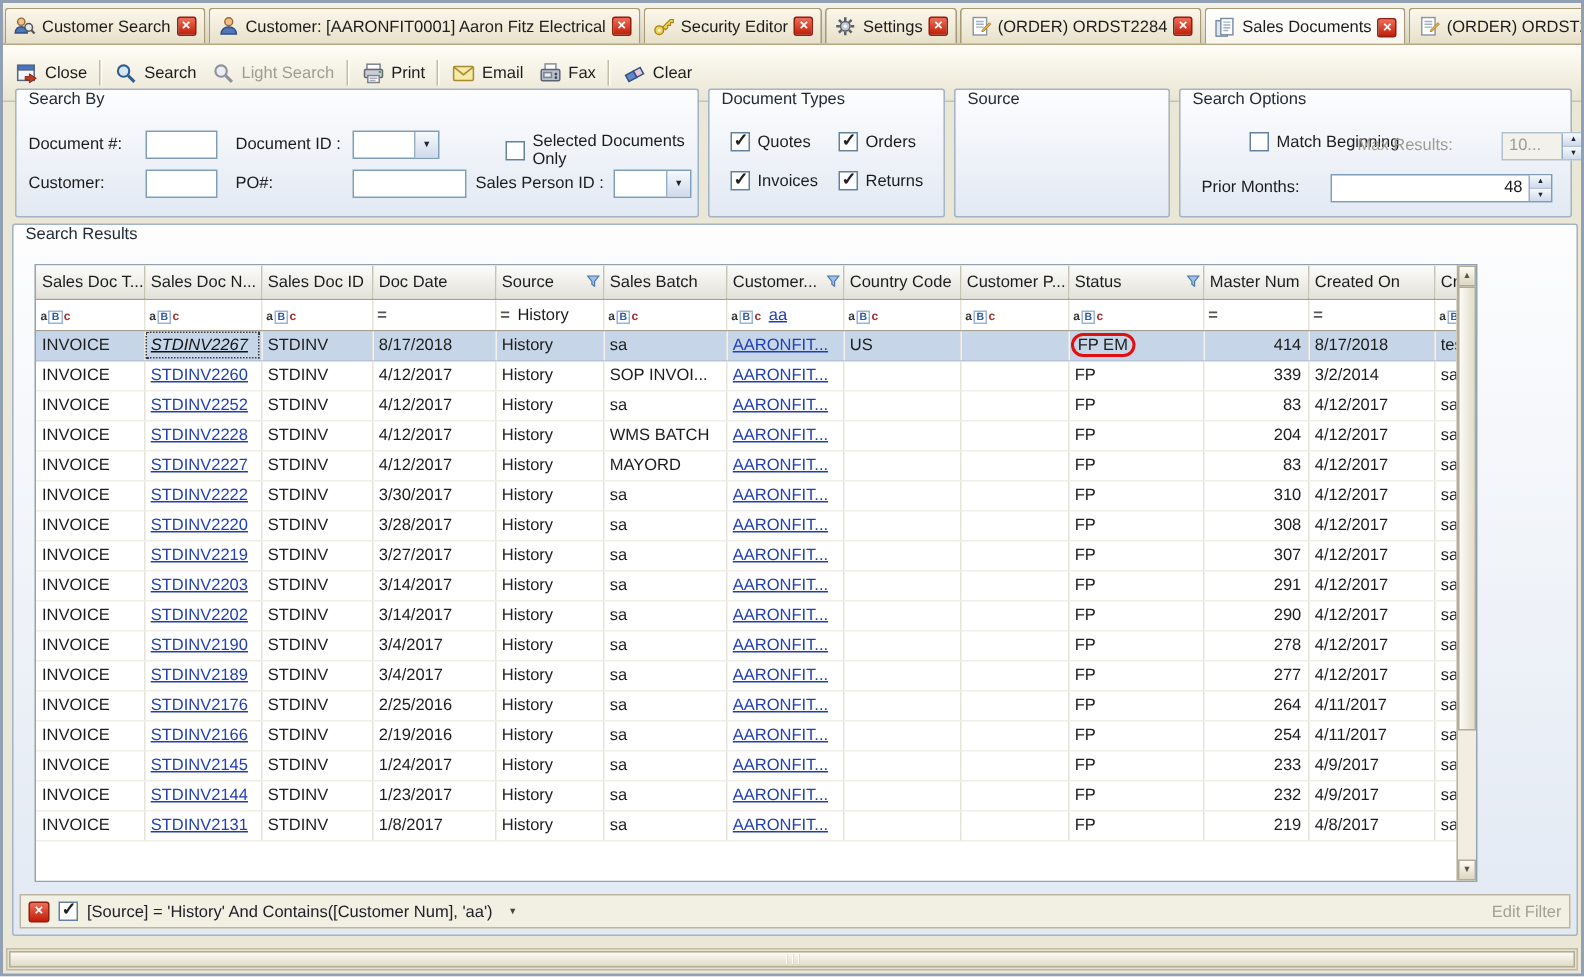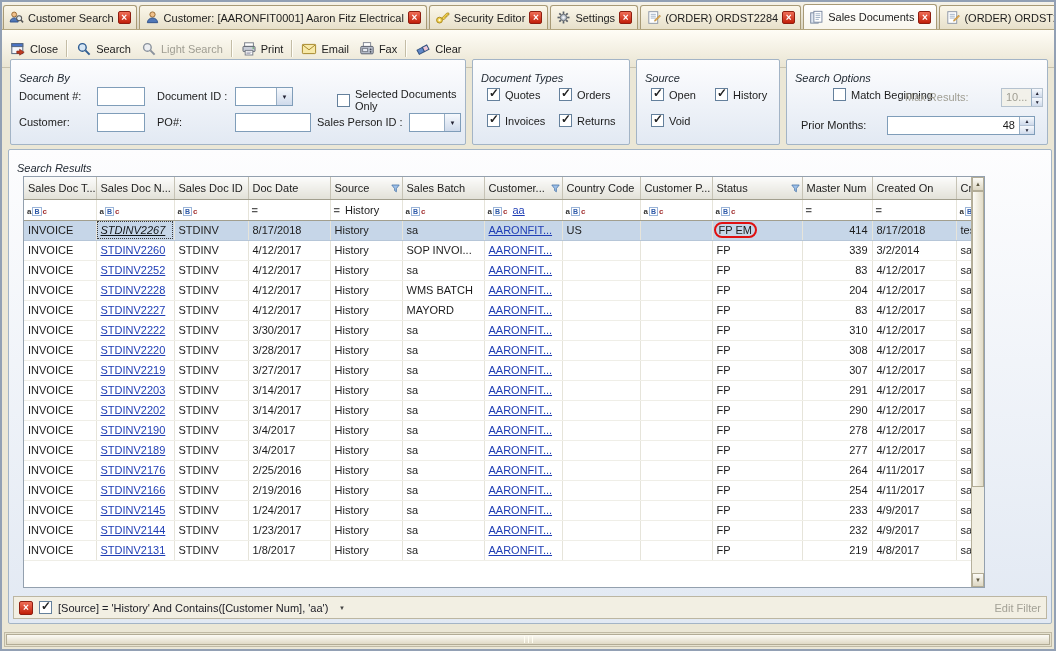--- a/index.html
+++ b/index.html
@@ -1,35 +1,35 @@
 <!DOCTYPE html>
 <html><head>
 <meta charset="utf-8">
 <style>
   *{box-sizing:border-box;}
   body{margin:0;font-family:"Liberation Sans",sans-serif;}
   .window{position:relative;width:1056px;height:651px;border:2px solid #92a0b4;background:#ebe7d6;overflow:hidden;font-size:11px;color:#1c1c1c;}
 
   
-  .tabbar{position:absolute;left:0;top:0;width:100%;height:28px;background:linear-gradient(#f6f3e9,#d9d3bf);border-bottom:1px solid #b2a57f;display:flex;align-items:flex-end;padding:3px 0 0 1px;gap:2px;overflow:hidden;}
+  .tabbar{position:absolute;left:0;top:0;width:100%;height:28px;background:linear-gradient(#f6f3e9,#d9d3bf);border-bottom:1px solid #b2a57f;display:flex;padding:3px 0 0 1px;gap:2px;overflow:hidden;}
   .tab{flex:0 0 auto;display:flex;align-items:center;gap:4px;height:24px;padding:0 5px;border:1px solid #a89a76;border-bottom:none;border-radius:3px 3px 0 0;background:linear-gradient(#fbf7ea,#e7e0ca);white-space:nowrap;}
   .tab.active{background:linear-gradient(#ffffff,#f8f5ec);height:25px;}
   .ticon{display:inline-flex;width:15px;height:15px;}
   .closex{flex:0 0 auto;width:13px;height:13px;border:1px solid #8f1d10;border-radius:2px;background:linear-gradient(#ef6e57,#c11e08);color:#fff;font-size:10px;font-weight:bold;line-height:11px;text-align:center;}
 
   
   .toolbar{position:absolute;left:0;top:28px;width:100%;height:38px;background:linear-gradient(#fffdf6,#eae5d3);border-bottom:1px solid #c8c2ad;display:flex;align-items:center;padding:0 3px;}
   .tbtn{display:flex;align-items:center;gap:4px;padding:2px 5px;}
   .tbicon{display:inline-flex;width:16px;height:16px;}
   .tbtn.disabled .tb-label{color:#9f9d92;}
   .tsep{width:0;height:17px;border-left:1px solid #c4bda6;border-right:1px solid #fffef8;margin:0 3px;}
 
   
   .gb{position:absolute;border:1px solid #a3b4c6;border-radius:2px;background:linear-gradient(#fdfdfe,#e2e9f3);}
-  .gb-title{position:absolute;left:8px;top:12px;color:#222a33;font-style:italic;}
+  .gb-title{position:absolute;left:8px;top:0;color:#222a33;}
   .pl{position:absolute;white-space:nowrap;}
   .pl.disabled{color:#9f9d92;}
   #gb-searchby{left:8px;top:57px;width:456px;height:86px;}
   #gb-doctypes{left:470px;top:57px;width:158px;height:86px;}
   #gb-source{left:634px;top:57px;width:144px;height:86px;}
   #gb-options{left:784px;top:57px;width:262px;height:86px;}
 
   .txt{position:absolute;height:19px;border:1px solid #7f9db9;background:#fff;padding:0 3px;font:11px "Liberation Sans",sans-serif;}
   .combo{position:absolute;height:19px;border:1px solid #7f9db9;background:#fff;display:flex;align-items:stretch;}
   .combo .cval{flex:1;padding:2px 3px;}
@@ -307,44 +307,30 @@
         </div>
         <div class="cbrow">
           <span class="cb checked"></span>
           <span class="cb-label">Returns</span>
         </div>
       </div>
   </div>
 
   <div class="gb" id="gb-source">
     <div class="gb-title">Source</div>
-    <div id="src-checks">
-        <div class="cbrow">
-          <span class="cb checked"></span>
-          <span class="cb-label">Open</span>
-        </div>
-        <div class="cbrow">
-          <span class="cb checked"></span>
-          <span class="cb-label">History</span>
-        </div>
-        <div class="cbrow">
-          <span class="cb checked"></span>
-          <span class="cb-label">Void</span>
-        </div>
-      </div>
   </div>
 
   <div class="gb" id="gb-options">
     <div class="gb-title">Search Options</div>
     <div class="cbrow abs" style="left:14px;top:28px">
       <span class="cb"></span>
       <span>Match Beginning</span>
     </div>
     <div class="pl disabled" style="left:118px;top:31px">Max Results:</div>
-    <div class="spin disabled" style="left:214px;top:28px;width:42px">
+    <div class="spin disabled" style="left:214px;top:28px;width:56px">
       <span class="sval">10...</span>
       <span class="spinarrows">
           <span>▲</span>
           <span>▼</span>
         </span>
     </div>
     <div class="pl" style="left:14px;top:59px">Prior Months:</div>
     <div class="spin" style="left:100px;top:56px;width:148px">
       <span class="sval">48</span>
       <span class="spinarrows">

